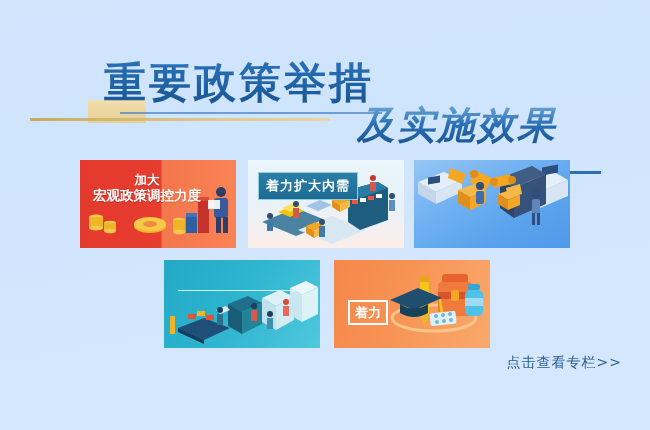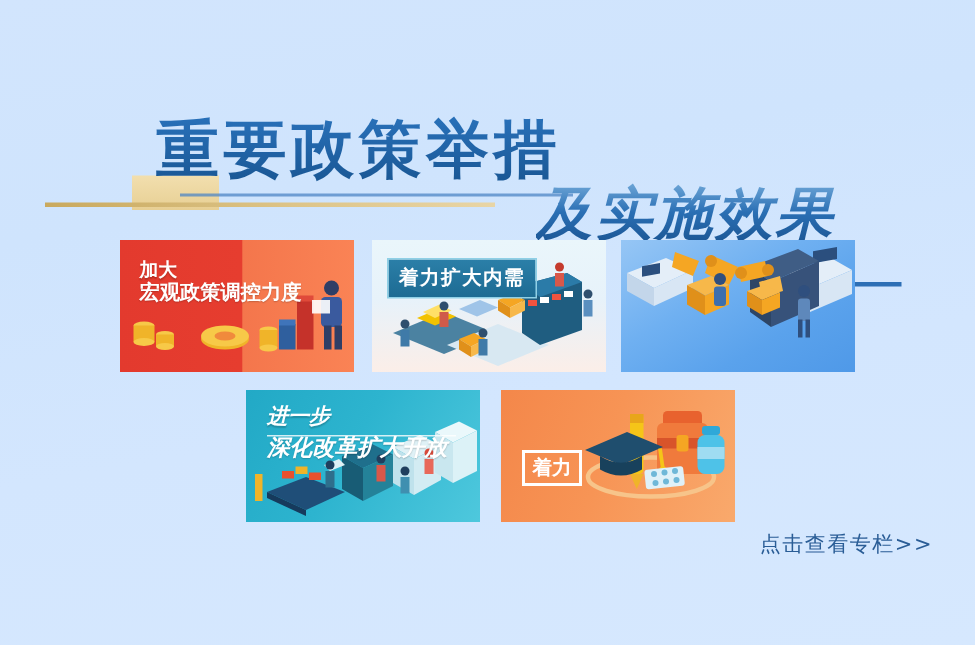--- a/index.html
+++ b/index.html
@@ -19,21 +19,21 @@
     width: 650px;
     height: 430px;
     background: linear-gradient(170deg, #d2e5fd 0%, #cfe4fd 30%, #d3e6fe 60%, #d6e8fe 100%);
     overflow: hidden;
   }
 
   
   #title-block {
     position: absolute;
     left: 0;
-    top: 72px;
+    top: 55px;
     width: 594px;
     height: 95px;
   }
 
   .gold-chip {
     position: absolute;
     left: 88px;
     top: 45px;
     width: 58px;
     height: 23px;
@@ -112,21 +112,21 @@
     font-weight: bold;
     color: #ffffff;
     line-height: 1.22;
     font-family: "DejaVu Sans", "Liberation Sans", sans-serif;
     text-shadow: 0 1px 1px rgba(0,0,0,.20);
     white-space: nowrap;
   }
 
   
   #card-1 { left: 80px; top: 160px;
-    background: linear-gradient(90deg, #e33a2e 0%, #e63d2f 52%, #f4764c 52.5%, #fa8355 100%); }
+    background: linear-gradient(90deg, #e33a2e 0%, #e63d2f 52%, #f4764c 52.5%, #fa8355 100%); text-align: center; }
   #card-1 .label { left: 13px; top: 12px; font-size: 12.5px; }
   #card-1 .l2 { font-size: 13.5px; }
 
   
   #card-2 { left: 248px; top: 160px;
     background: linear-gradient(180deg, #eaf6fb 0%, #e7f2fa 45%, #fbeee8 100%); }
   #card-2 .banner {
     position: absolute; z-index: 9; left: 10px; top: 12px;
     background: linear-gradient(180deg, #2b7fa8 0%, #1d6b93 100%);
     padding: 3px 7px 4px 7px;
@@ -356,24 +356,20 @@
           <circle cx="90" cy="46" r="3" fill="#1f3f5e"></circle>
           <rect x="87" y="50" width="6" height="11" fill="#d8584a"></rect>
           <circle cx="106" cy="54" r="3" fill="#1f3f5e"></circle>
           <rect x="103" y="58" width="6" height="11" fill="#3f8fb0"></rect>
           <circle cx="122" cy="42" r="3" fill="#d84a3a"></circle>
           <rect x="119" y="46" width="6" height="10" fill="#e8685a"></rect>
         </g>
       </svg>
     </div>
     <div class="rule"></div>
-    <div class="label">
-      <span class="l1">进一步</span>
-      <span class="l2">深化改革扩大开放</span>
-    </div>
   </div>
 
   <div class="card" id="card-5">
     <div class="art">
       <svg width="156" height="88" viewBox="0 0 156 88">
         <ellipse cx="100" cy="58" rx="42" ry="13" fill="none" stroke="#f7c48a" stroke-width="3"></ellipse>
         <g>
           <rect x="108" y="14" width="26" height="12" rx="3" fill="#e8622e"></rect>
           <rect x="104" y="22" width="34" height="34" rx="4" fill="#f07a3c"></rect>
           <rect x="104" y="32" width="34" height="7" fill="#d8542a"></rect>

